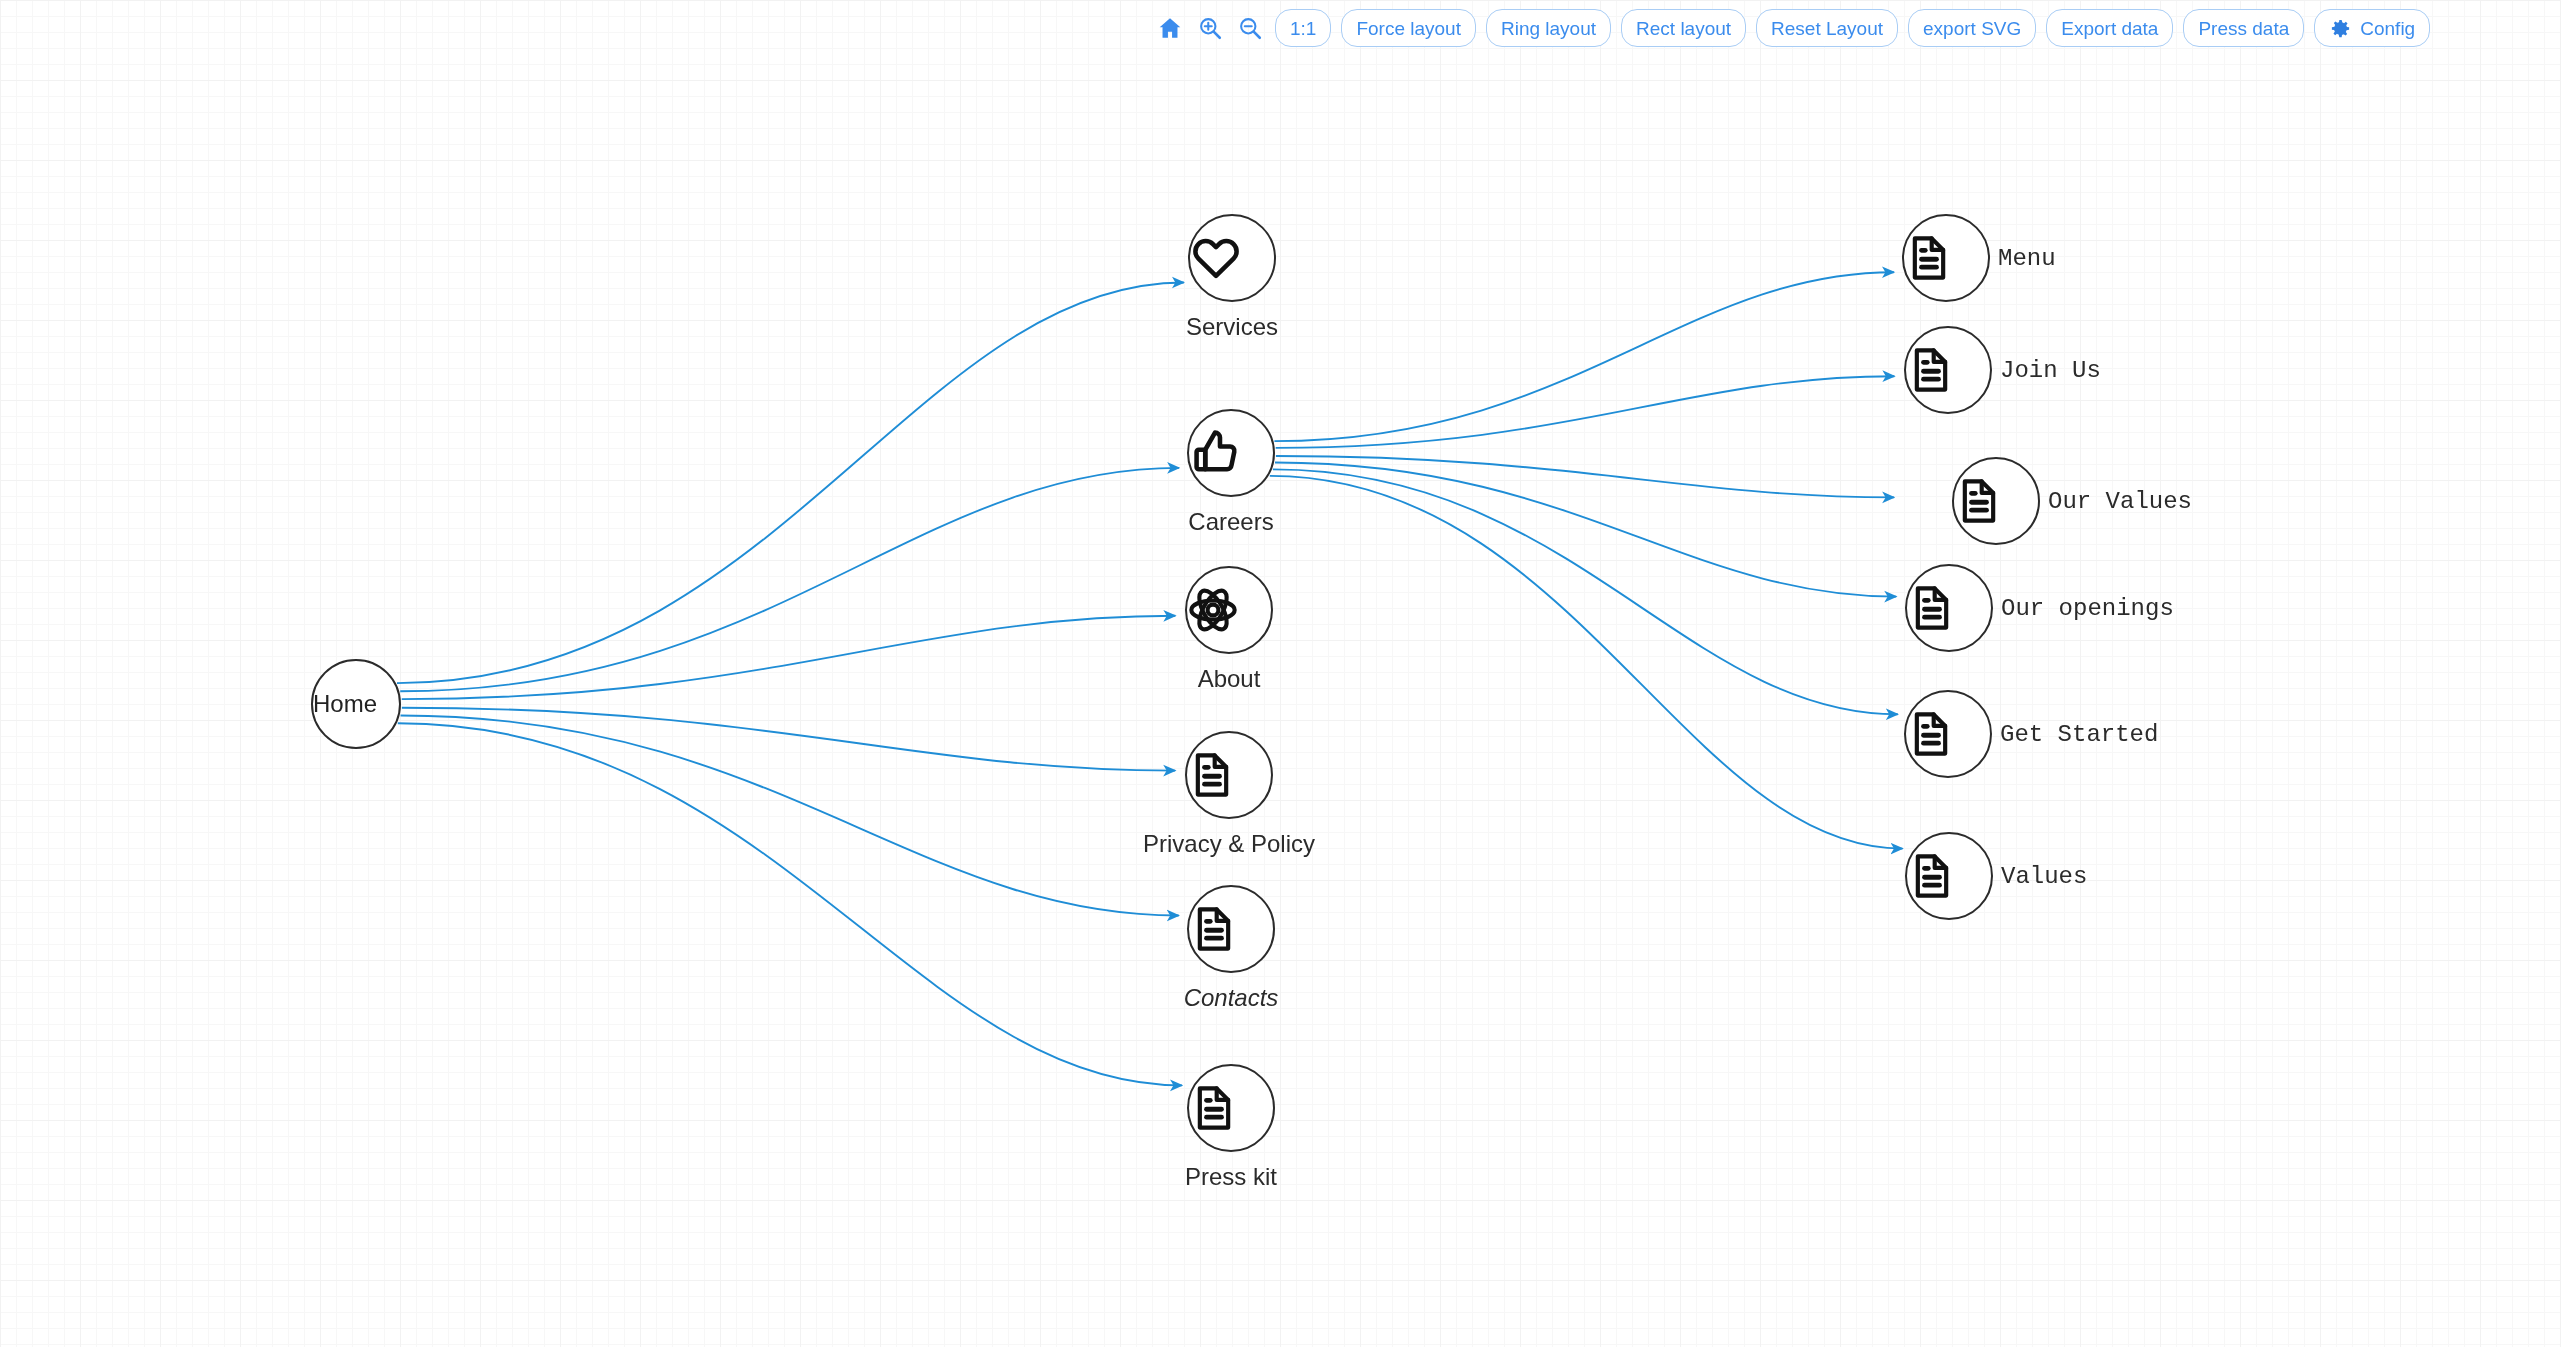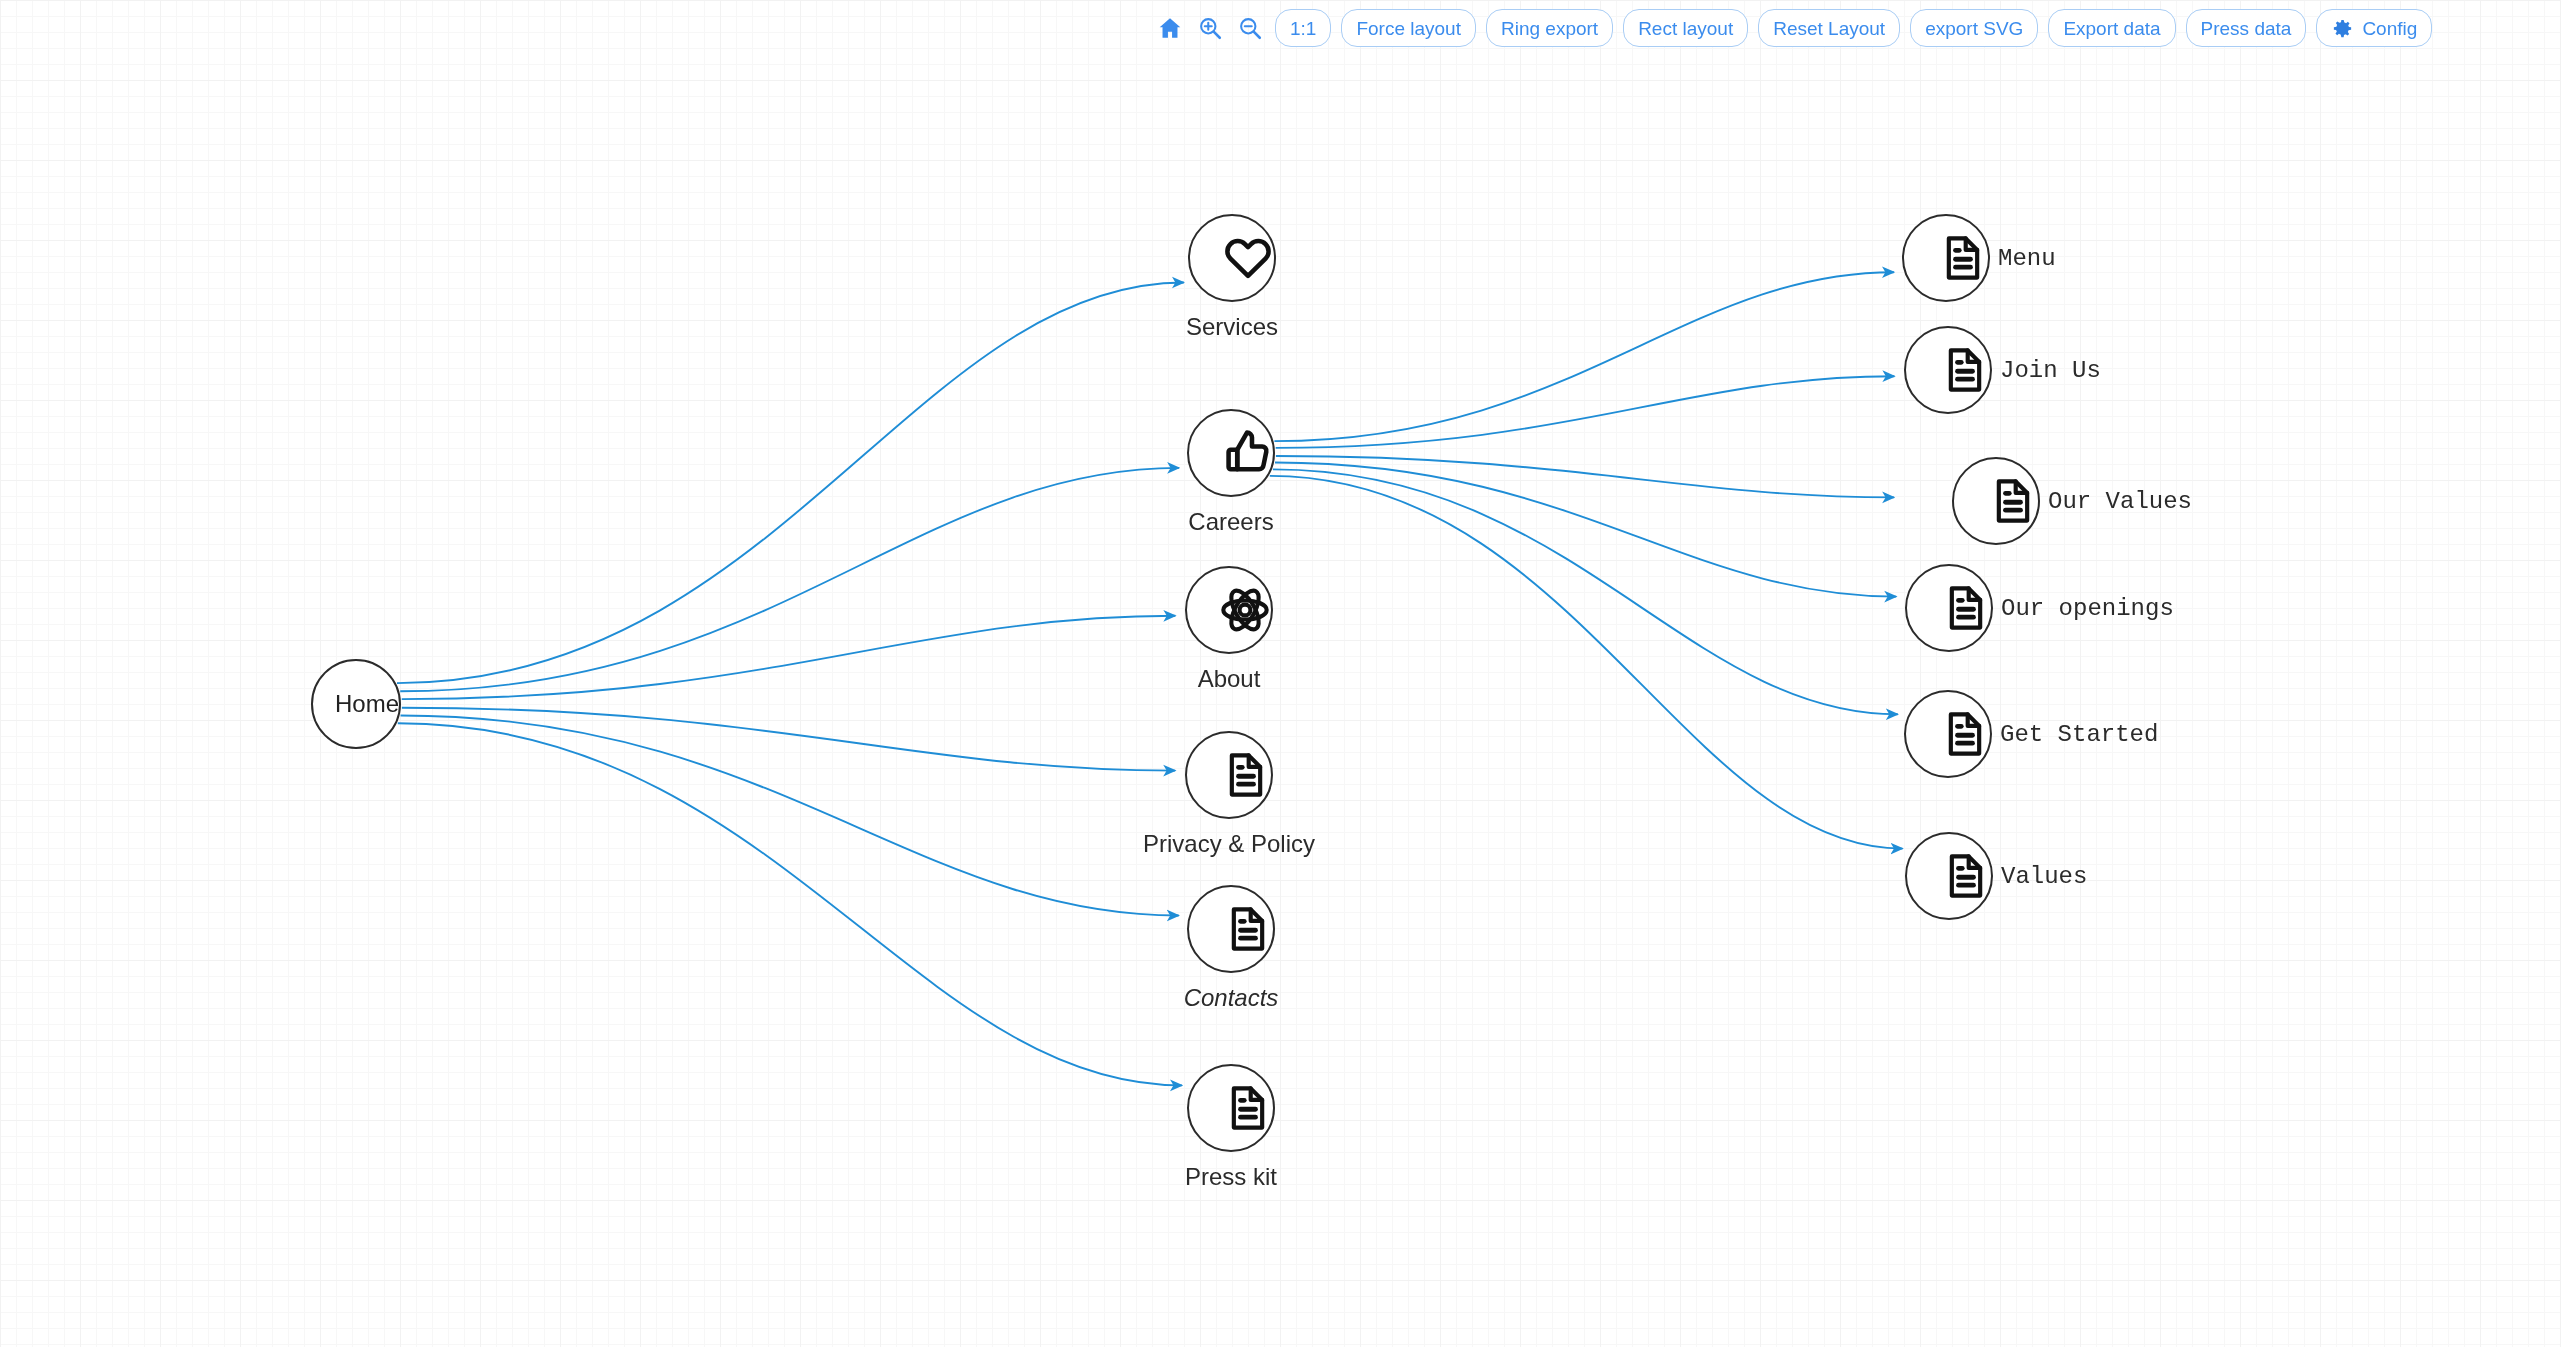--- a/index.html
+++ b/index.html
@@ -94,21 +94,21 @@
   }
 
   .node-circle {
     position: absolute;
     border: 2px solid #2b2b2b;
     border-radius: 50%;
     background: #ffffff;
     box-sizing: border-box;
     display: flex;
     align-items: center;
-    justify-content: flex-end;
+    justify-content: flex-start;
   }
 
   .node-circle.root {
     border-width: 2px;
   }
 
   .node-text-inner {
     font-size: 24px;
     color: #222;
     font-family: "Liberation Sans", sans-serif;
@@ -172,21 +172,21 @@
       </svg>
     </button>
 
     <button class="tb-btn">
       <span>1:1</span>
     </button>
     <button class="tb-btn">
       <span>Force layout</span>
     </button>
     <button class="tb-btn">
-      <span>Ring export</span>
+      <span>Ring layout</span>
     </button>
     <button class="tb-btn">
       <span>Rect layout</span>
     </button>
     <button class="tb-btn">
       <span>Reset Layout</span>
     </button>
     <button class="tb-btn">
       <span>export SVG</span>
     </button>

